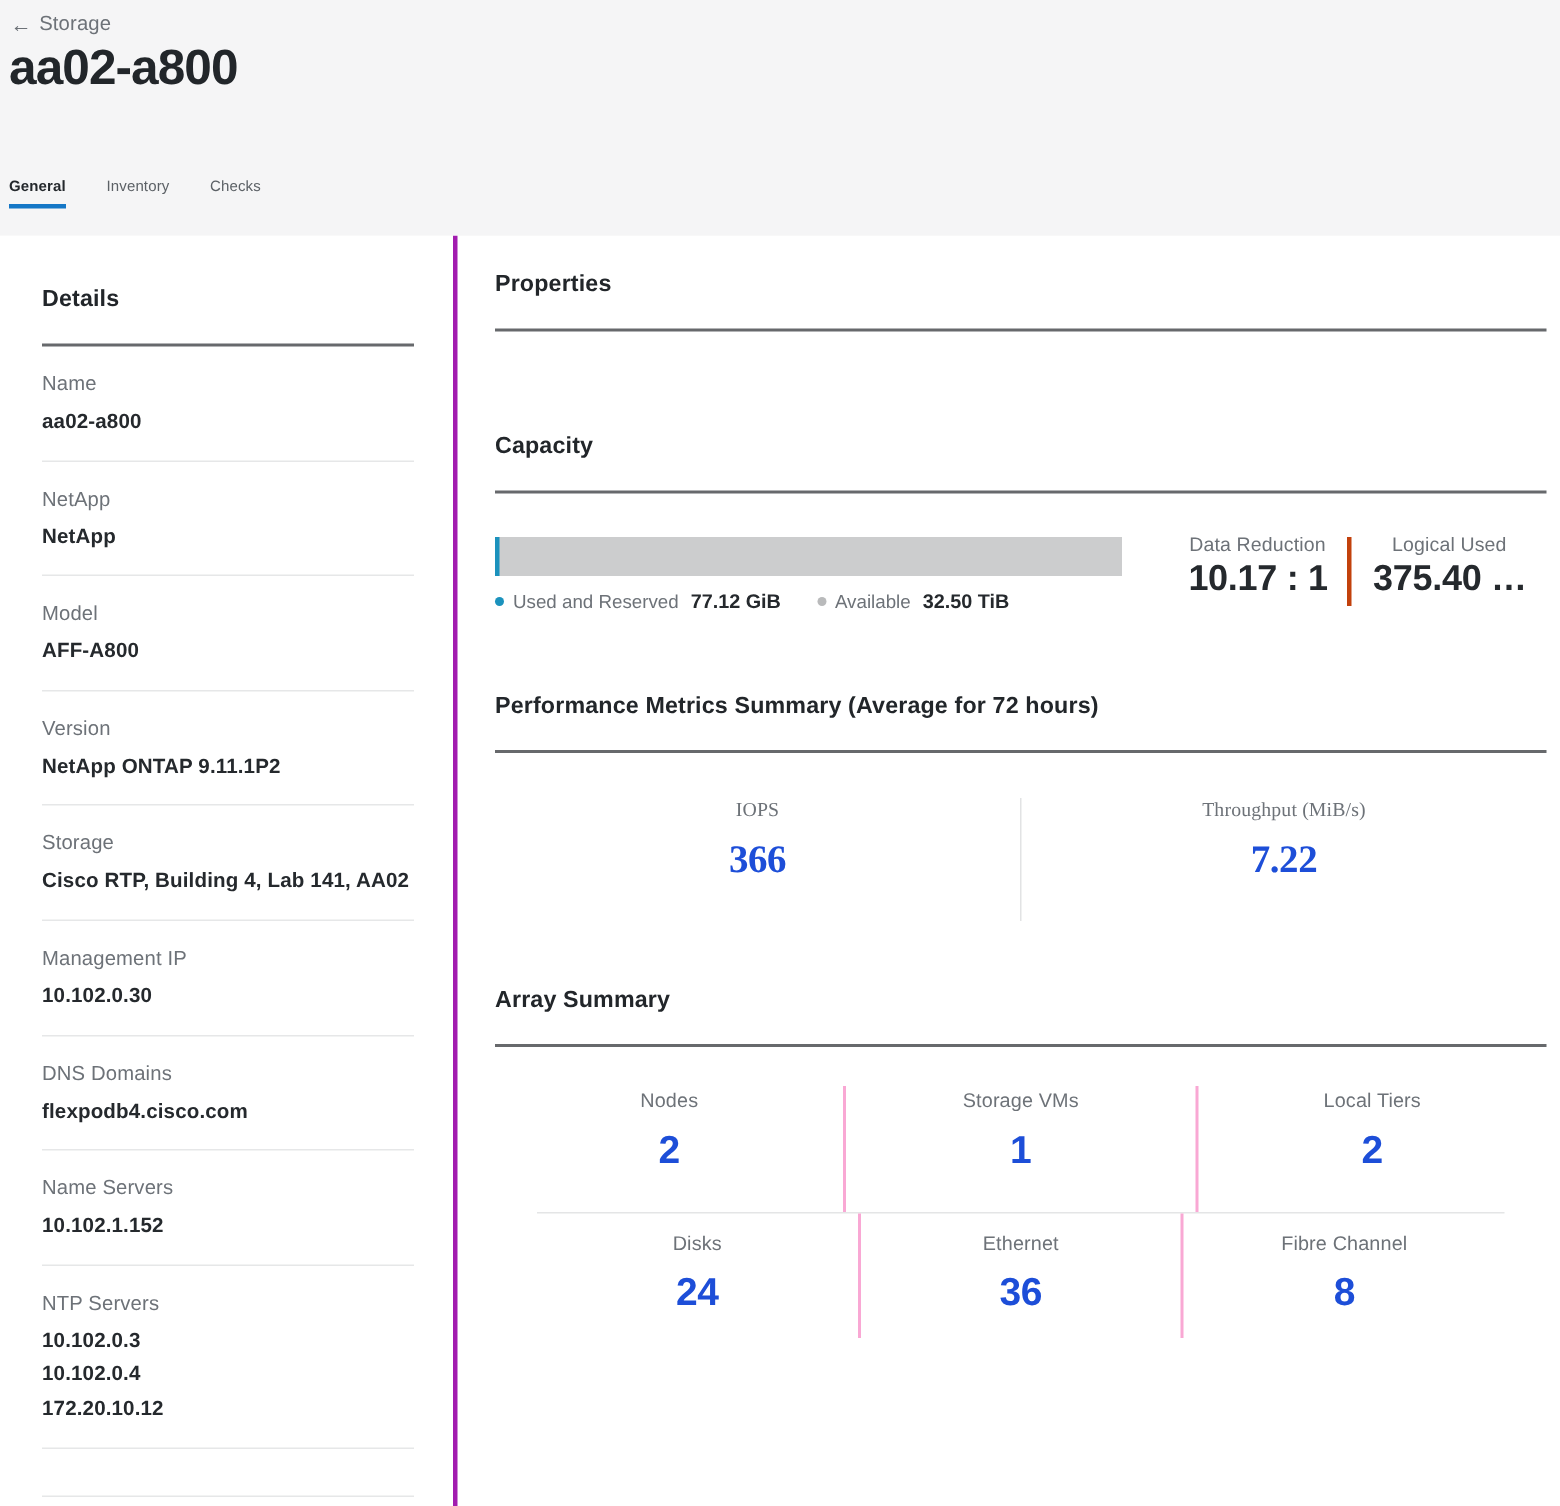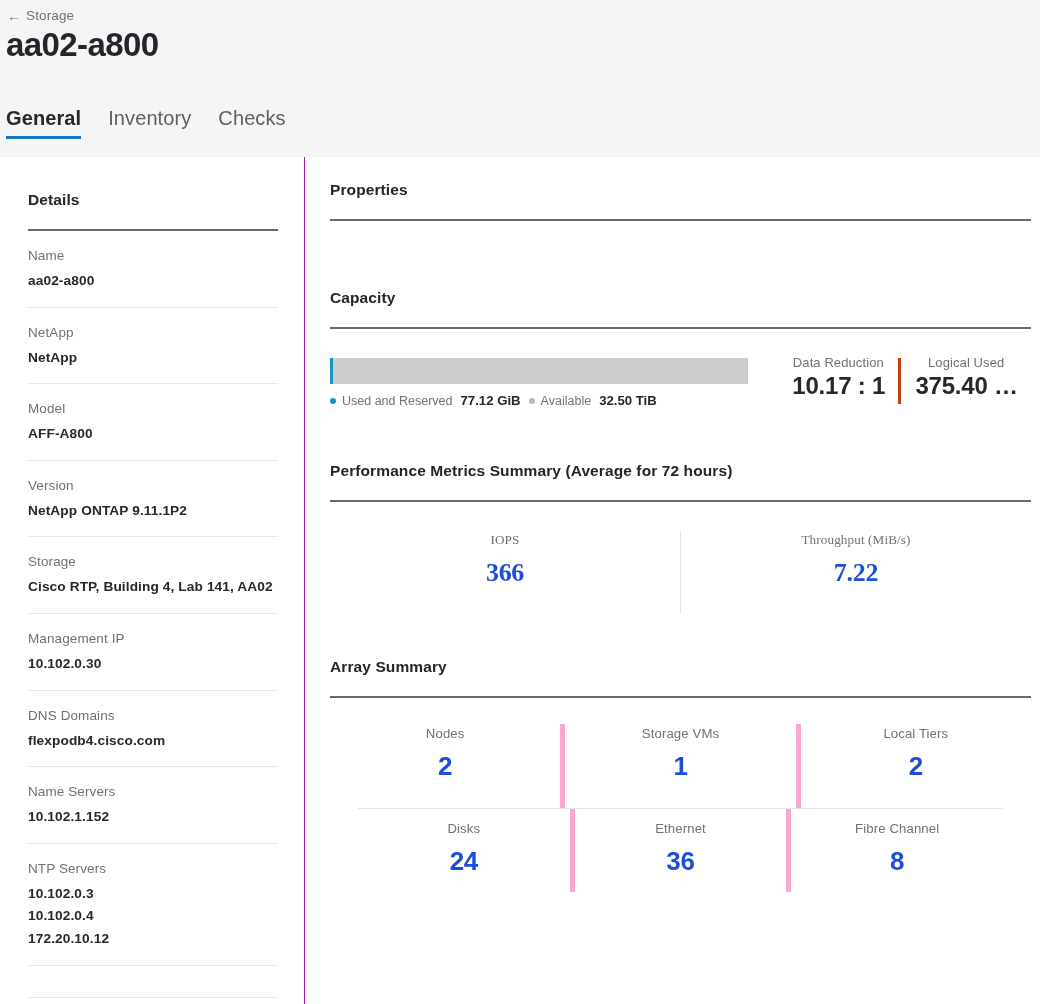--- a/index.html
+++ b/index.html
@@ -47,21 +47,21 @@
   }
   .tabs {
     position: absolute;
     left: 6px;
     bottom: 18px;
     display: flex;
     align-items: flex-end;
     gap: 27px;
   }
   .tab {
-    font-size: 20px;
+    font-size: 10px;
     color: #5c6166;
     padding-bottom: 9px;
     position: relative;
     cursor: pointer;
     letter-spacing: 0.1px;
   }
   .tab.active {
     color: #24282c;
     font-weight: bold;
   }
@@ -76,21 +76,21 @@
 
   
   .body-wrap {
     display: flex;
     height: 847px;
     background: #ffffff;
   }
   .details-panel {
     width: 305px;
     min-width: 305px;
-    border-right: 1px solid #a21caf;
+    border-right: 3px solid #a21caf;
     padding: 24px 0 0 0;
     background: #fff;
     overflow: hidden;
   }
   .panel-inner { padding: 0 26px 0 28px; }
   .section-title {
     font-size: 15.5px;
     font-weight: bold;
     color: #22262a;
     letter-spacing: 0.1px;
@@ -148,21 +148,21 @@
     overflow: hidden;
   }
   .capacity-bar .used {
     background: #1b92bd;
     height: 100%;
   }
   .capacity-legend {
     display: flex;
     align-items: center;
     margin-top: 9px;
-    gap: 8px;
+    gap: 24px;
     font-size: 12.5px;
   }
   .legend-item {
     display: flex;
     align-items: center;
     gap: 6px;
     color: #6d7278;
     white-space: nowrap;
   }
   .legend-dot {
@@ -240,21 +240,21 @@
   .array-row {
     display: flex;
     height: 84px;
   }
   .array-row + .array-row { border-top: 1px solid #e4e5e6; margin: 0 28px 0 28px; }
   .array-cell {
     flex: 1;
     text-align: center;
     padding-top: 2px;
   }
-  .array-cell + .array-cell { border-left: 5px solid #f9a8d4; }
+  .array-cell + .array-cell { border-left: 2px solid #f9a8d4; }
   .array-row + .array-row .array-cell { padding-top: 12px; }
 </style>
 </head>
 <body>
 
 <div class="page-header">
   <div class="breadcrumb">
     <span class="back-arrow">←</span>
     <span class="crumb-label">Storage</span>
   </div>

